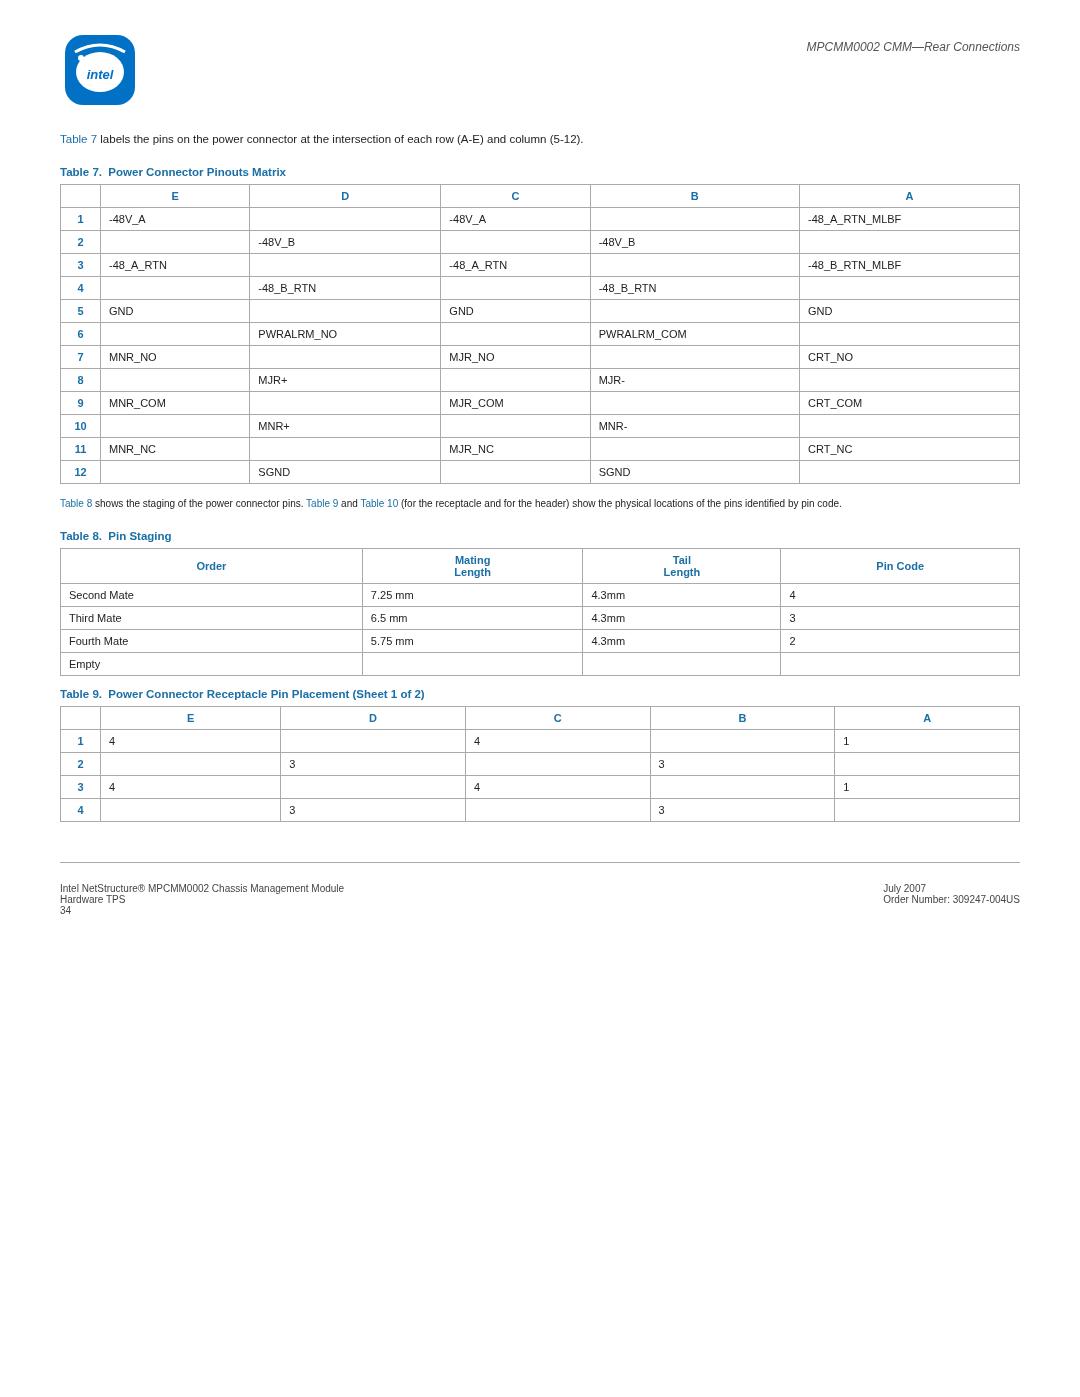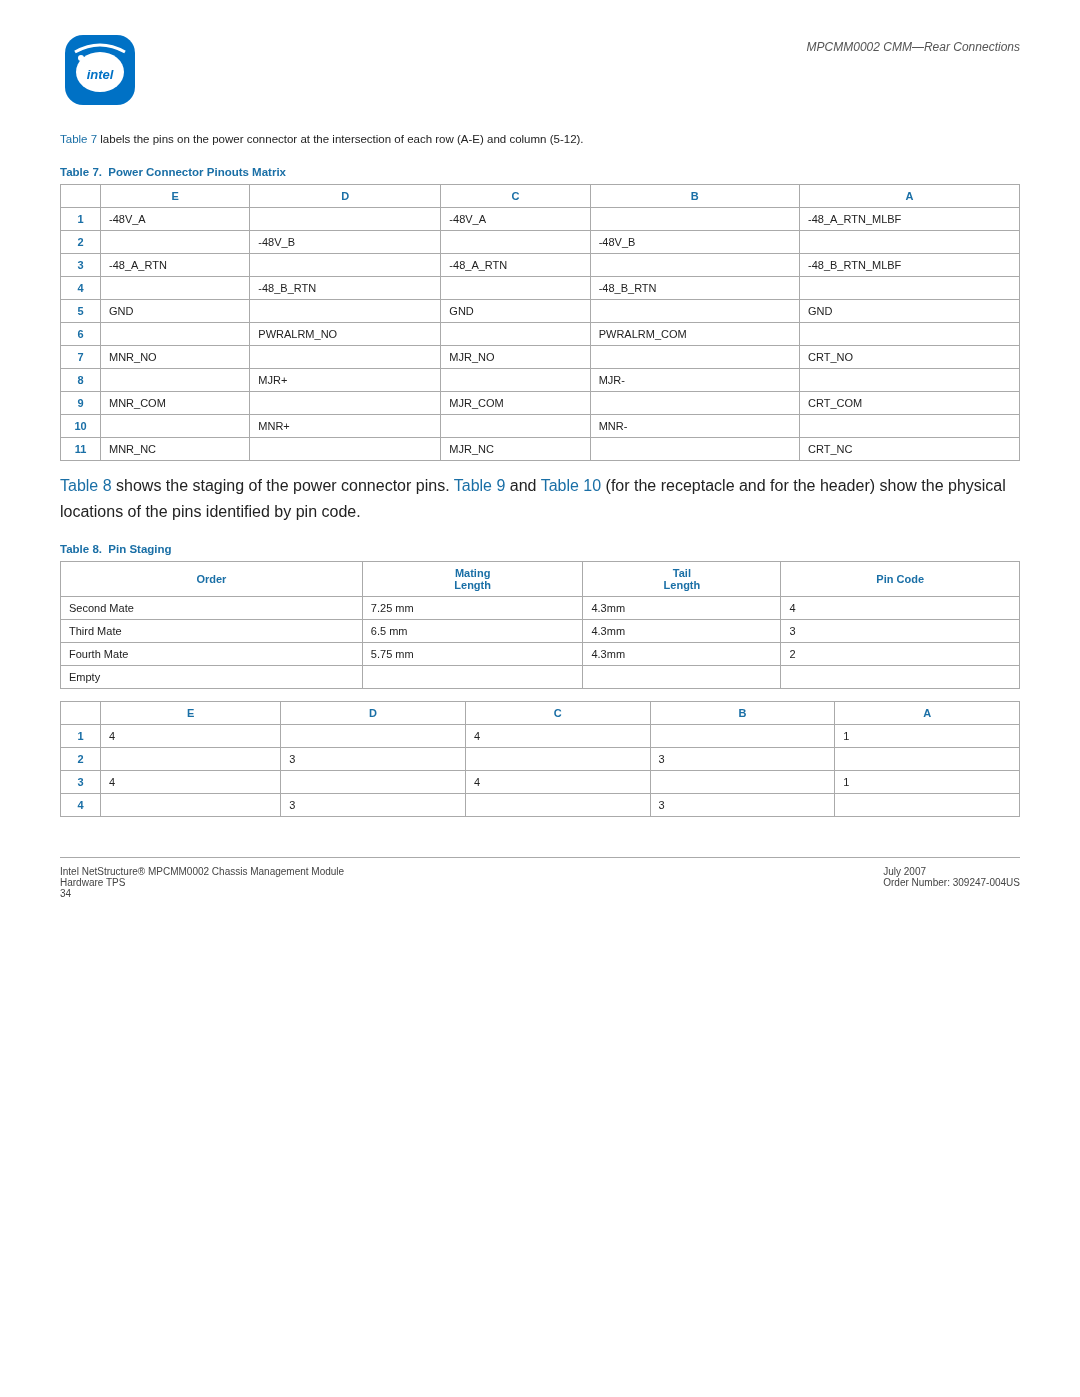--- a/index.html
+++ b/index.html
@@ -79,29 +79,29 @@
       text-align: center;
       background: #fff;
       border: 1px solid #aaa;
       padding: 5px 8px;
     }
     .staging-table td {
       border: 1px solid #aaa;
       padding: 5px 8px;
     }
     .between-text {
-      font-size: 16px;
+      font-size: 10px;
       line-height: 1.6;
       margin-bottom: 18px;
       color: #222;
     }
     .footer {
       margin-top: 40px;
       border-top: 1px solid #aaa;
-      padding-top: 8px;
+      padding-top: 20px;
       display: flex;
       justify-content: space-between;
       font-size: 10px;
       color: #444;
       gap: 24px;
     }
     .footer-left, .footer-right {
       display: flex;
       flex-direction: column;
     }
@@ -229,20 +229,28 @@
           <td></td>
         </tr>
         <tr>
           <td class="row-num">11</td>
           <td>MNR_NC</td>
           <td></td>
           <td>MJR_NC</td>
           <td></td>
           <td>CRT_NC</td>
         </tr>
+        <tr>
+          <td class="row-num">12</td>
+          <td></td>
+          <td>SGND</td>
+          <td></td>
+          <td>SGND</td>
+          <td></td>
+        </tr>
       </tbody>
   </table>
 </div>
 
 <p class="between-text">
   <span class="intro-link">Table 8</span> shows the staging of the power connector pins. <span class="intro-link">Table 9</span> and <span class="intro-link">Table 10</span> (for the receptacle and for the header) show the physical locations of the pins identified by pin code.
 </p>
 
 <div class="table-section">
   <div class="table-title">
@@ -280,20 +288,23 @@
           <td>Empty</td>
           <td></td>
           <td></td>
           <td></td>
         </tr>
       </tbody>
   </table>
 </div>
 
 <div class="table-section">
+  <div class="table-title">
+    <span>Table 9.</span>&nbsp;&nbsp;<span>Power Connector Receptacle Pin Placement (Sheet 1 of 2)</span>
+  </div>
   <table class="main-table">
     <thead>
       <tr>
         <th></th>
         <th>E</th>
         <th>D</th>
         <th>C</th>
         <th>B</th>
         <th>A</th>
       </tr>

